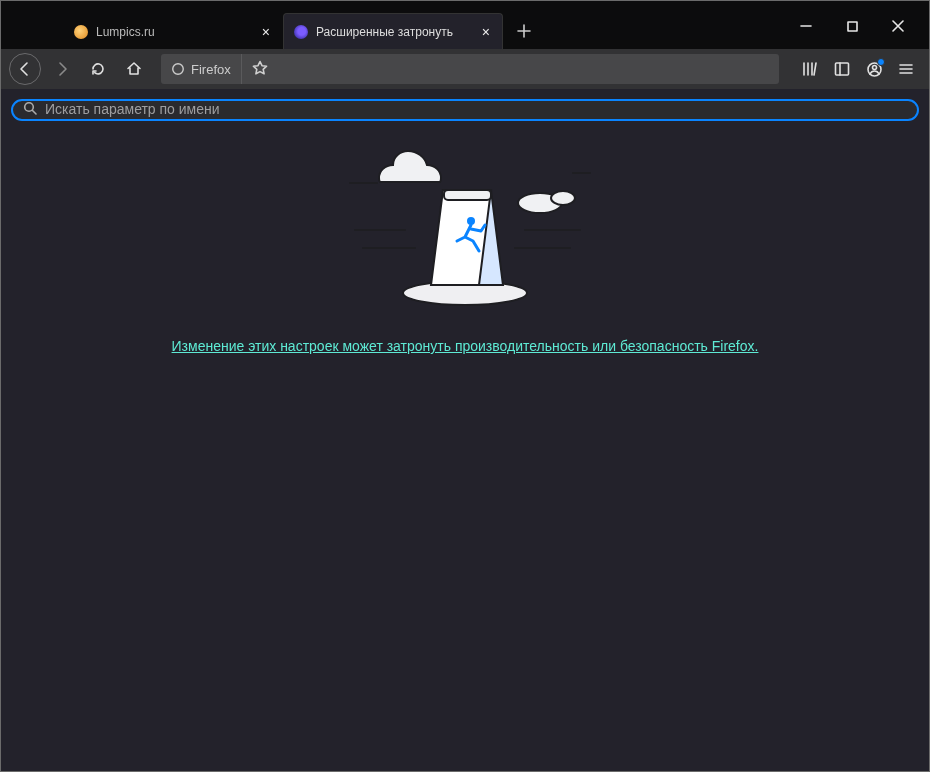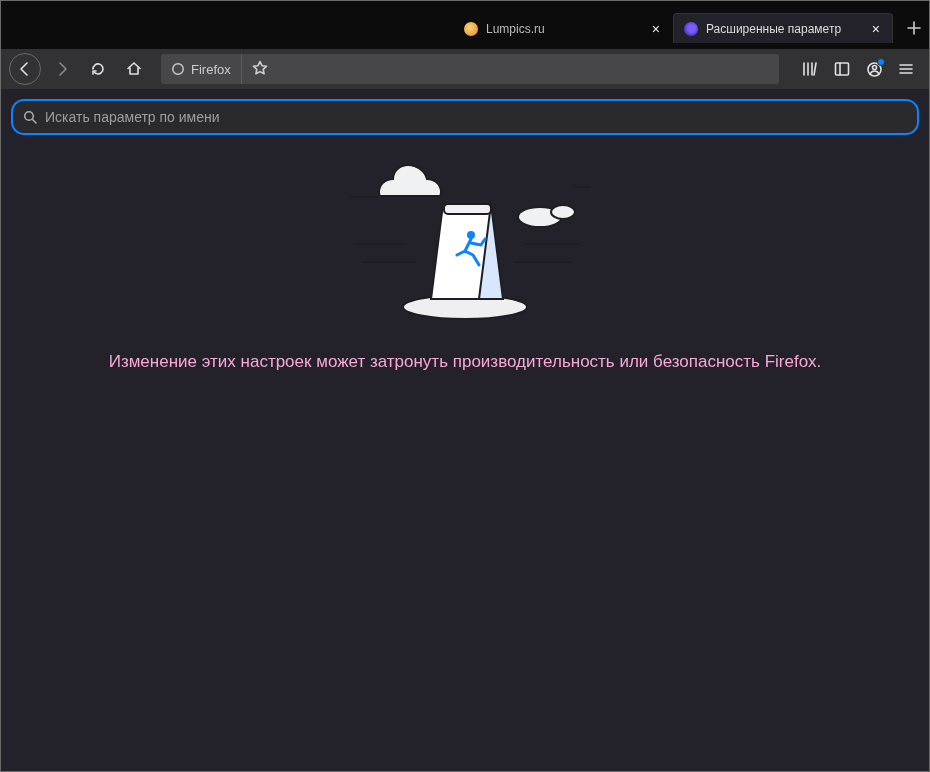--- a/index.html
+++ b/index.html
@@ -12,21 +12,20 @@
     border: 1px solid #6b6b6b;
     display: flex; flex-direction: column;
   }
 
   
   .titlebar {
     height: 48px;
     background: #0c0c0d;
     display: flex; align-items: flex-end;
     padding-top: 12px;
-    flex-direction: column;
   }
   .tabs { display: flex; align-items: stretch; padding-left: 62px; height: 36px; }
   .tab {
     display: flex; align-items: center; gap: 8px;
     padding: 0 10px; width: 220px;
     border: 1px solid #333; border-bottom: none;
     border-top-left-radius: 4px; border-top-right-radius: 4px;
     background: #23222b; color: #ddd; font-size: 12px;
     position: relative;
   }
@@ -89,22 +88,22 @@
 
   
   .content {
     flex: 1; background: #23222b; padding: 10px 10px 0 10px;
     display: flex; flex-direction: column; align-items: center;
     color: #f9f9fa;
   }
   .search-wrap {
     width: 100%;
     border: 2px solid #0a84ff; border-radius: 13px;
-    background: #2a2a2e; height: 36px;
-    display: flex; align-items: center; padding: 0 10px;
+    background: #2a2a2e; height: 22px;
+    display: flex; align-items: flex-start; padding: 0 10px;
   }
   .search-wrap svg { color: #aaa; }
   .search-input {
     flex: 1; background: transparent; border: none; outline: none;
     color: #fff; font-size: 14px; margin-left: 8px;
   }
   .search-input::placeholder { color: #9e9ea0; }
 
   .show-all-wrap { margin-top: 20px; position: relative; }
   .show-all {
@@ -113,42 +112,43 @@
     cursor: pointer;
   }
   .highlight {
     position: absolute; inset: -8px -10px;
     border: 4px solid #d11a1a; border-radius: 12px; pointer-events: none;
   }
 
   .illustration { margin-top: 14px; }
 
   .warning {
-    margin-top: 28px; font-size: 17px; color: #f9a8d4; text-align: center;
+    margin-top: 28px; font-size: 14px; color: #5eead4; text-align: center;
     max-width: 760px;
+    text-decoration: underline;
   }
 
   
   .stroke { stroke: currentColor; fill: none; stroke-width: 1.6; stroke-linecap: round; stroke-linejoin: round; }
 </style>
 </head>
 <body>
 
 <div class="window">
 
   <div class="titlebar">
     <div class="tabs">
       <div class="tab inactive">
         <span class="favicon"></span>
         <span class="label">Lumpics.ru</span>
         <span class="close">×</span>
       </div>
       <div class="tab">
         <span class="ff-favicon"></span>
-        <span class="label">Расширенные параметр</span>
+        <span class="label">Расширенные затронуть</span>
         <span class="close">×</span>
       </div>
       <div class="newtab">
         <svg width="14" height="14" viewBox="0 0 14 14">
             <path class="stroke" d="M7 1v12M1 7h12"></path>
           </svg>
       </div>
     </div>
     <div class="window-controls">
       <div class="wc">

